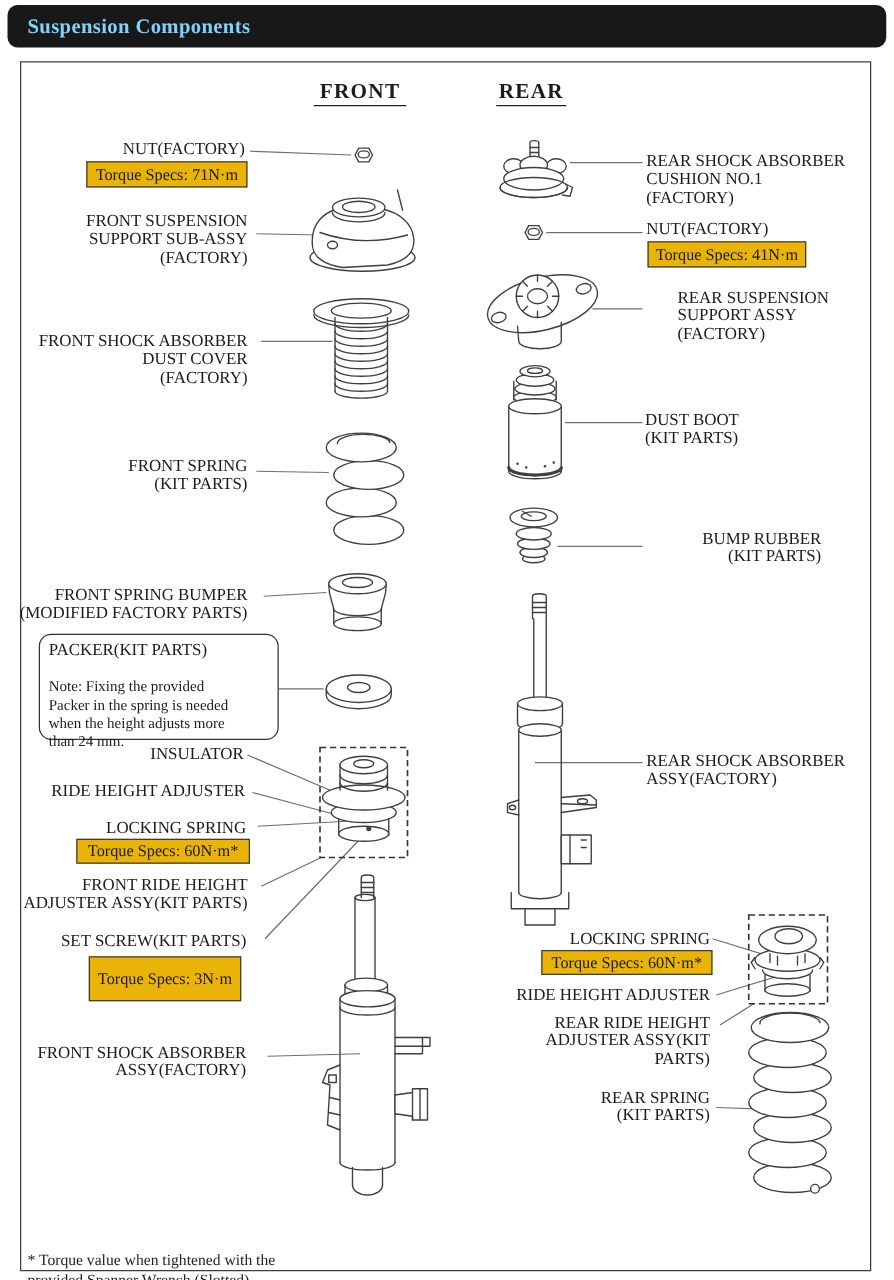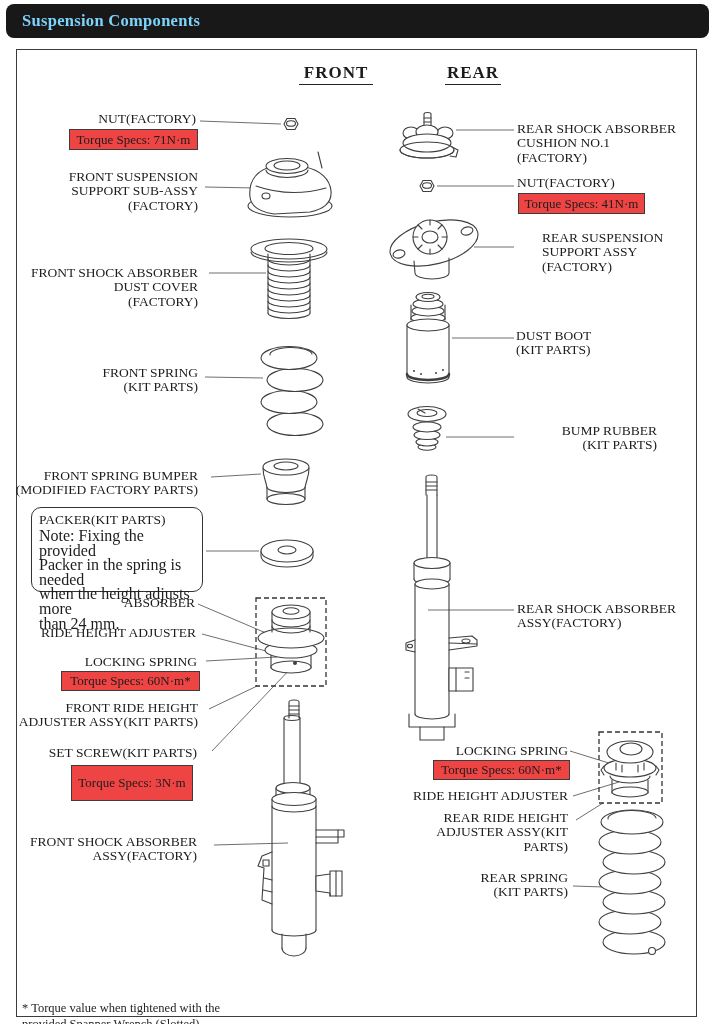--- a/index.html
+++ b/index.html
@@ -16,40 +16,40 @@
     color:#7dd3fc;font-weight:bold;font-size:16.5px;line-height:34px;
     padding-left:16px;letter-spacing:0.3px;
   }
   .content-box{
     position:absolute;left:16px;top:49px;width:681px;height:968px;
     border:1px solid #3c3c3c;background:#ffffff;box-sizing:border-box;
   }
   .diagram-svg{position:absolute;left:0;top:0;}
   .col-heading{
     position:absolute;font-weight:bold;font-size:17px;letter-spacing:1px;
-    text-align:center;border-bottom:1.6px solid #222;padding-bottom:1px;margin-left:48px;
+    text-align:center;border-bottom:1.6px solid #222;padding-bottom:1px;
   }
   .lbl{
     position:absolute;font-size:13.5px;line-height:14.4px;white-space:pre-line;
     color:#1c1c1c;
   }
   .r{text-align:right;}
   .l{text-align:left;}
   .torque{
     position:absolute;border:1.2px solid #3c3c3c;font-size:13px;
-    text-align:center;box-sizing:border-box;background:#ef4444;
+    text-align:center;box-sizing:border-box;background:#eab308;
     display:flex;align-items:center;justify-content:center;white-space:nowrap;
   }
   .packer-box{
-    position:absolute;left:31px;top:507px;width:172px;height:85px;
+    position:absolute;left:31px;top:507px;width:192px;height:85px;
     border:1.5px solid #333;border-radius:10px;box-sizing:border-box;
     padding:4px 6px 12px 7px;background:#fff;
   }
   .packer-title{font-size:13.5px;line-height:16px;}
-  .packer-note{font-size:16px;line-height:14.6px;white-space:pre-line;margin-top:1px;}
+  .packer-note{font-size:12px;line-height:14.6px;white-space:pre-line;margin-top:14px;}
   .footnote{
     position:absolute;left:22px;top:1000px;width:280px;font-size:12.5px;
     line-height:16px;white-space:pre-line;color:#242424;
   }
   .part{fill:#ffffff;stroke:#3f3f3f;stroke-width:1.1;stroke-linecap:round;stroke-linejoin:round;}
   .part .nofill{fill:none;}
   .part .dot{fill:#3f3f3f;stroke:none;}
   .leaders path{stroke:#6f6f6f;stroke-width:1;fill:none;}
   .dashedbox{fill:none;stroke:#333;stroke-width:1.3;stroke-dasharray:5 3;}
 </style>
@@ -292,21 +292,21 @@
 (MODIFIED FACTORY PARTS)</div>
 
 <div class="packer-box">
   <div class="packer-title">PACKER(KIT PARTS)</div>
   <div class="packer-note">Note: Fixing the provided
 Packer in the spring is needed
 when the height adjusts more
 than 24 mm.</div>
 </div>
 
-<div class="lbl r" style="left:75px;top:596px;width:120px;">ABSORBER</div>
+<div class="lbl r" style="left:75px;top:596px;width:120px;">INSULATOR</div>
 <div class="lbl r" style="left:20px;top:626px;width:176px;">RIDE HEIGHT ADJUSTER</div>
 <div class="lbl r" style="left:48px;top:655px;width:149px;">LOCKING SPRING</div>
 <div class="torque" style="left:61px;top:671px;width:139px;height:20px;">Torque Specs: 60N·m*</div>
 <div class="lbl r" style="left:14px;top:701px;width:184px;">FRONT RIDE HEIGHT
 ADJUSTER ASSY(KIT PARTS)</div>
 <div class="lbl r" style="left:35px;top:746px;width:162px;">SET SCREW(KIT PARTS)</div>
 <div class="torque" style="left:71px;top:765px;width:122px;height:36px;">Torque Specs: 3N·m</div>
 <div class="lbl r" style="left:13px;top:835px;width:184px;">FRONT SHOCK ABSORBER
 ASSY(FACTORY)</div>
 

